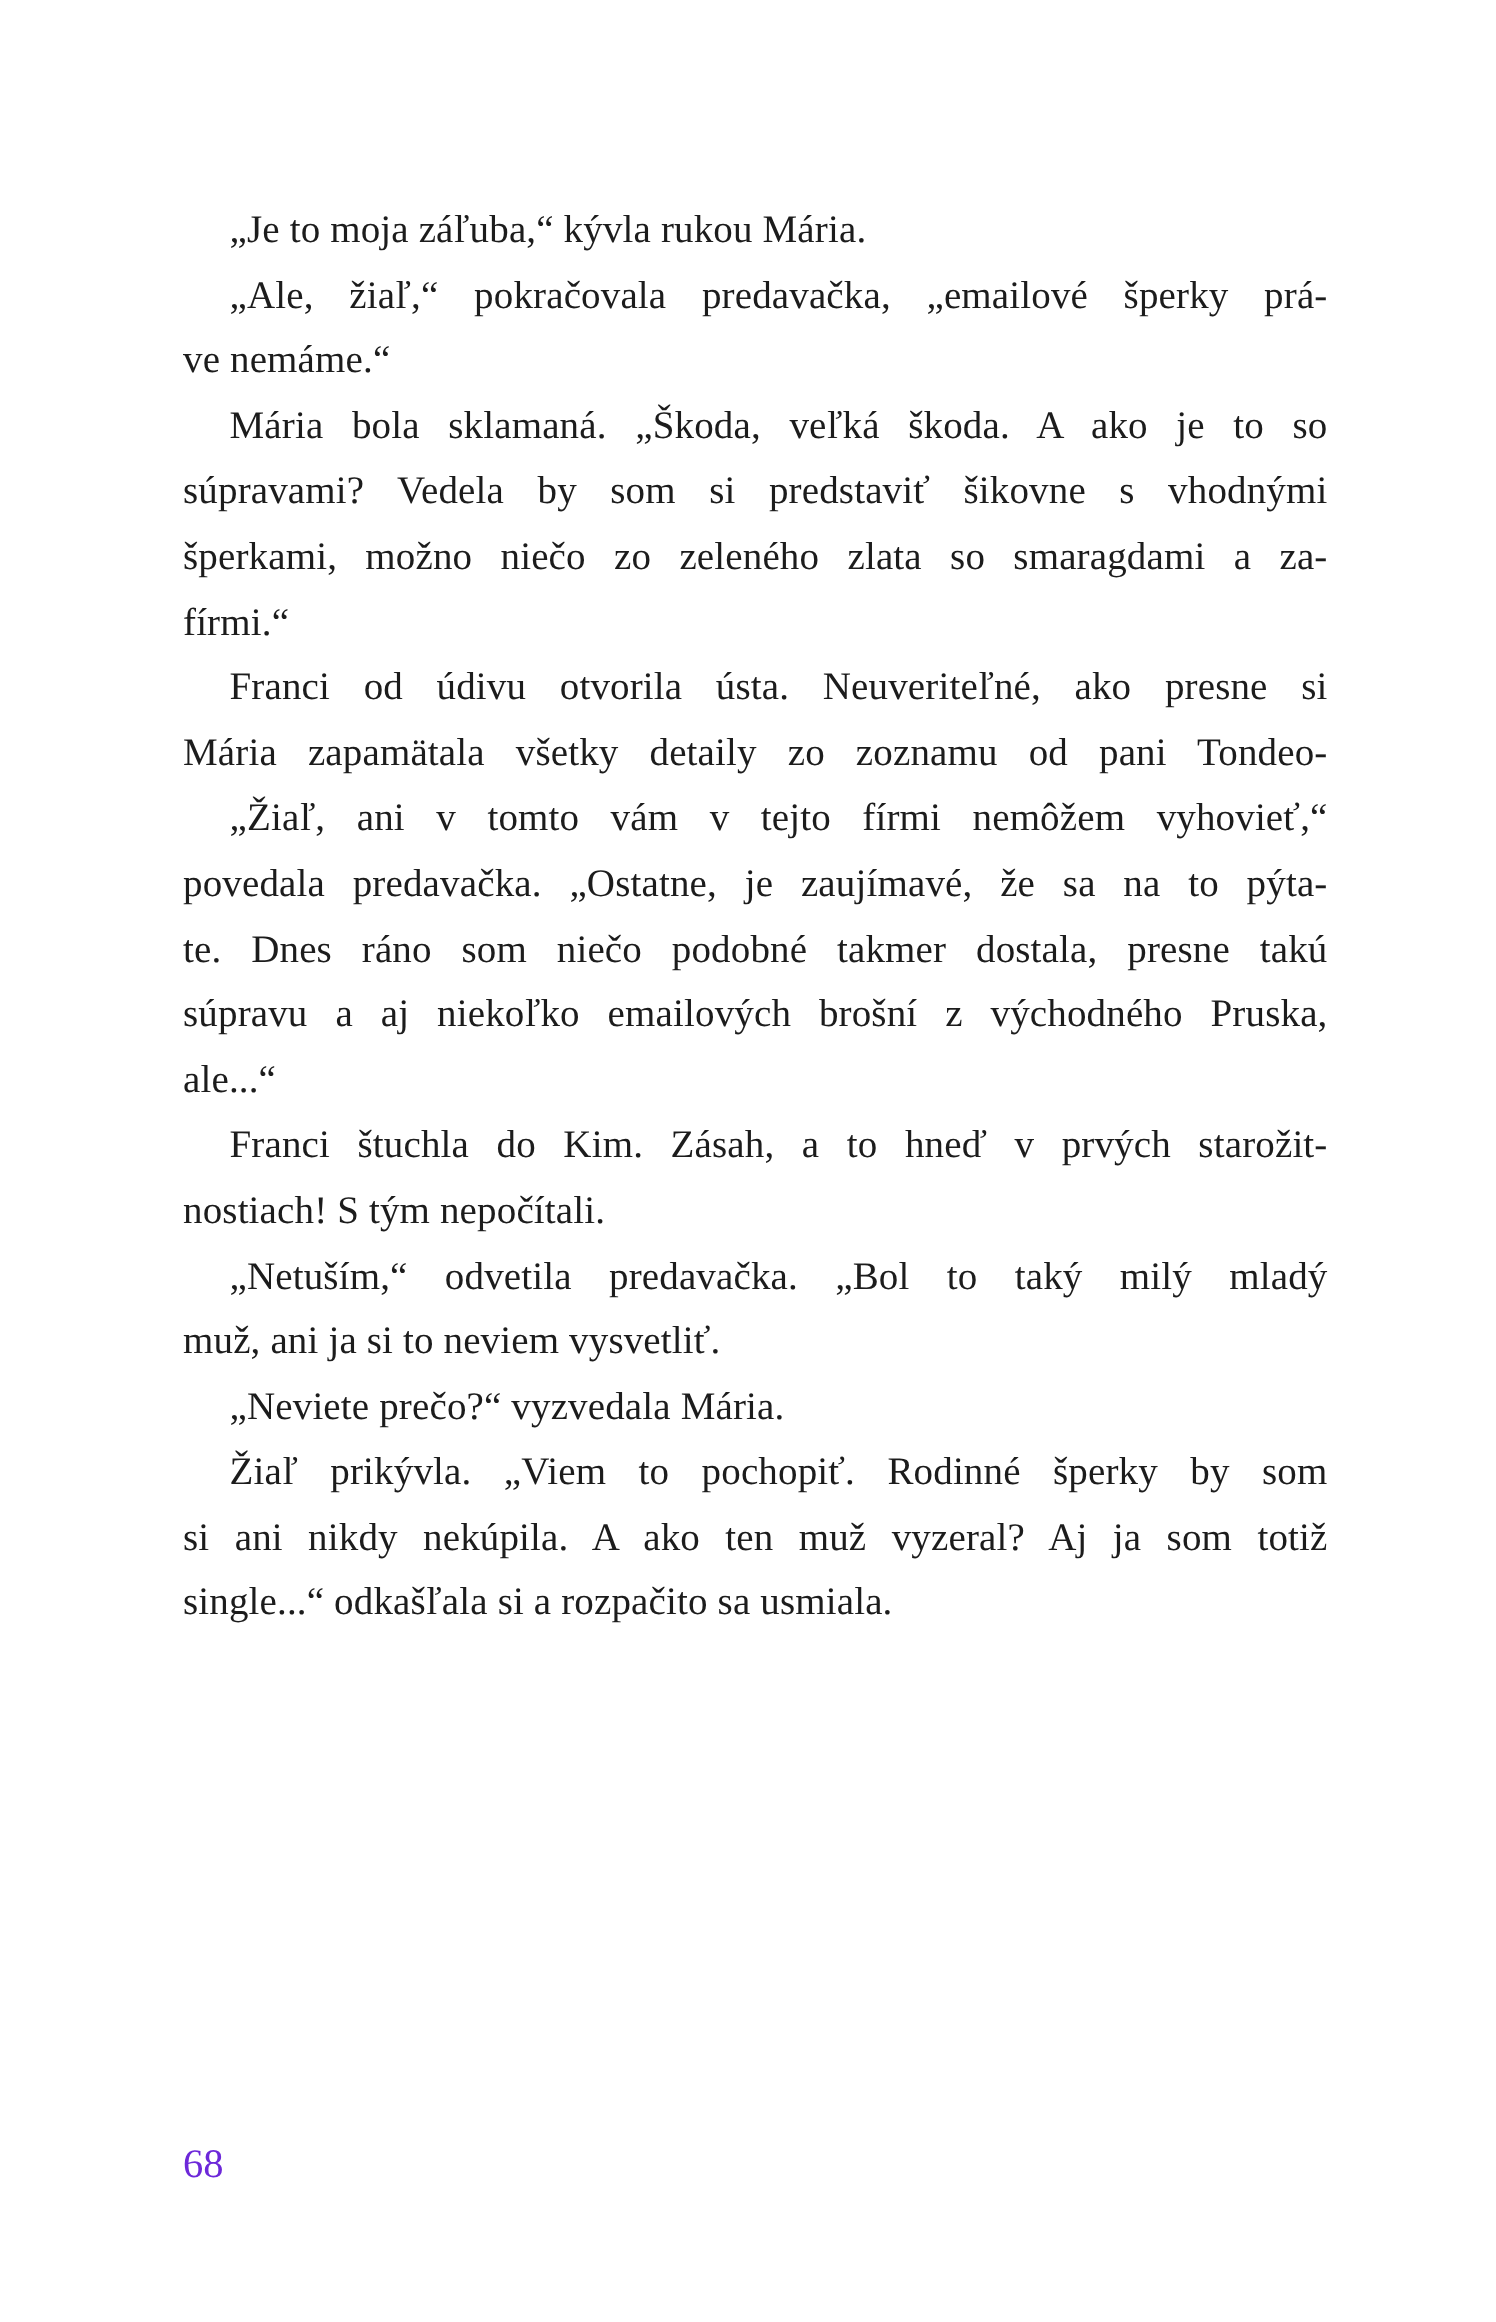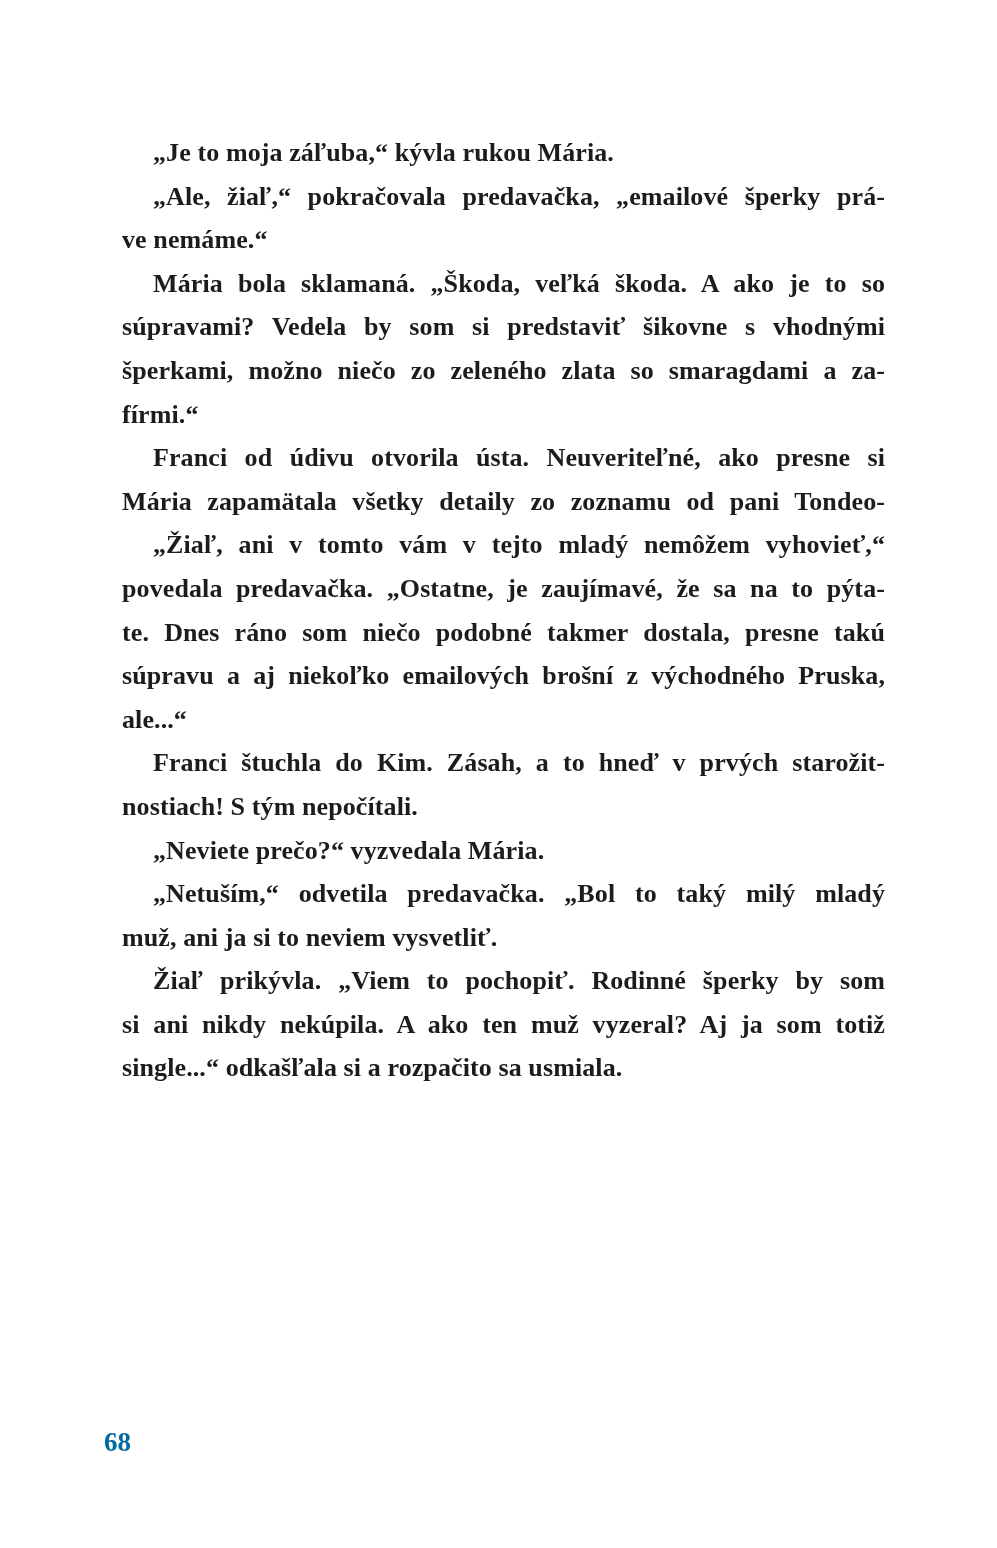--- a/index.html
+++ b/index.html
@@ -8,21 +8,20 @@
     background: #ffffff;
   }
   .book-page {
     position: relative;
     width: 997px;
     height: 1548px;
     background: #ffffff;
     overflow: hidden;
     font-family: "Liberation Serif", "DejaVu Serif", serif;
     color: #1c1c1c;
-    font-weight: bold;
   }
   .page-text {
     position: absolute;
     left: 122px;
     top: 131px;
     width: 763px;
     font-size: 26px;
     line-height: 43.6px;
     letter-spacing: 0.1px;
   }
@@ -34,25 +33,25 @@
   }
   .line.last {
     text-align: left;
     text-align-last: left;
   }
   .line.first {
     text-indent: 31px;
   }
   .page-number {
     position: absolute;
-    left: 104px;
+    left: 122px;
     top: 1426px;
     font-size: 27px;
     line-height: 32px;
-    color: #0369a1;
+    color: #6d28d9;
   }
 </style>
 </head>
 <body>
 
 <div class="book-page">
   <div class="page-text">
       <div class="para">
         <div class="line first last">„Je to moja záľuba,“ kývla rukou Mária.</div>
       </div>
@@ -64,36 +63,36 @@
         <div class="line first">Mária bola sklamaná. „Škoda, veľká škoda. A ako je to so</div>
         <div class="line">súpravami? Vedela by som si predstaviť šikovne s vhodnými</div>
         <div class="line">šperkami, možno niečo zo zeleného zlata so smaragdami a za-</div>
         <div class="line last">fírmi.“</div>
       </div>
       <div class="para">
         <div class="line first">Franci od údivu otvorila ústa. Neuveriteľné, ako presne si</div>
         <div class="line">Mária zapamätala všetky detaily zo zoznamu od pani Tondeo-</div>
       </div>
       <div class="para">
-        <div class="line first">„Žiaľ, ani v tomto vám v tejto mladý nemôžem vyhovieť,“</div>
+        <div class="line first">„Žiaľ, ani v tomto vám v tejto fírmi nemôžem vyhovieť,“</div>
         <div class="line">povedala predavačka. „Ostatne, je zaujímavé, že sa na to pýta-</div>
         <div class="line">te. Dnes ráno som niečo podobné takmer dostala, presne takú</div>
         <div class="line">súpravu a aj niekoľko emailových brošní z východného Pruska,</div>
         <div class="line last">ale...“</div>
       </div>
       <div class="para">
         <div class="line first">Franci štuchla do Kim. Zásah, a to hneď v prvých starožit-</div>
         <div class="line last">nostiach! S tým nepočítali.</div>
       </div>
       <div class="para">
-        <div class="line first last">„Neviete prečo?“ vyzvedala Mária.</div>
+        <div class="line first">„Netuším,“ odvetila predavačka. „Bol to taký milý mladý</div>
+        <div class="line last">muž, ani ja si to neviem vysvetliť.</div>
       </div>
       <div class="para">
-        <div class="line first">„Netuším,“ odvetila predavačka. „Bol to taký milý mladý</div>
-        <div class="line last">muž, ani ja si to neviem vysvetliť.</div>
+        <div class="line first last">„Neviete prečo?“ vyzvedala Mária.</div>
       </div>
       <div class="para">
         <div class="line first">Žiaľ prikývla. „Viem to pochopiť. Rodinné šperky by som</div>
         <div class="line">si ani nikdy nekúpila. A ako ten muž vyzeral? Aj ja som totiž</div>
         <div class="line last">single...“ odkašľala si a rozpačito sa usmiala.</div>
       </div>
     </div>
   <div class="page-number">68</div>
 </div>
 

